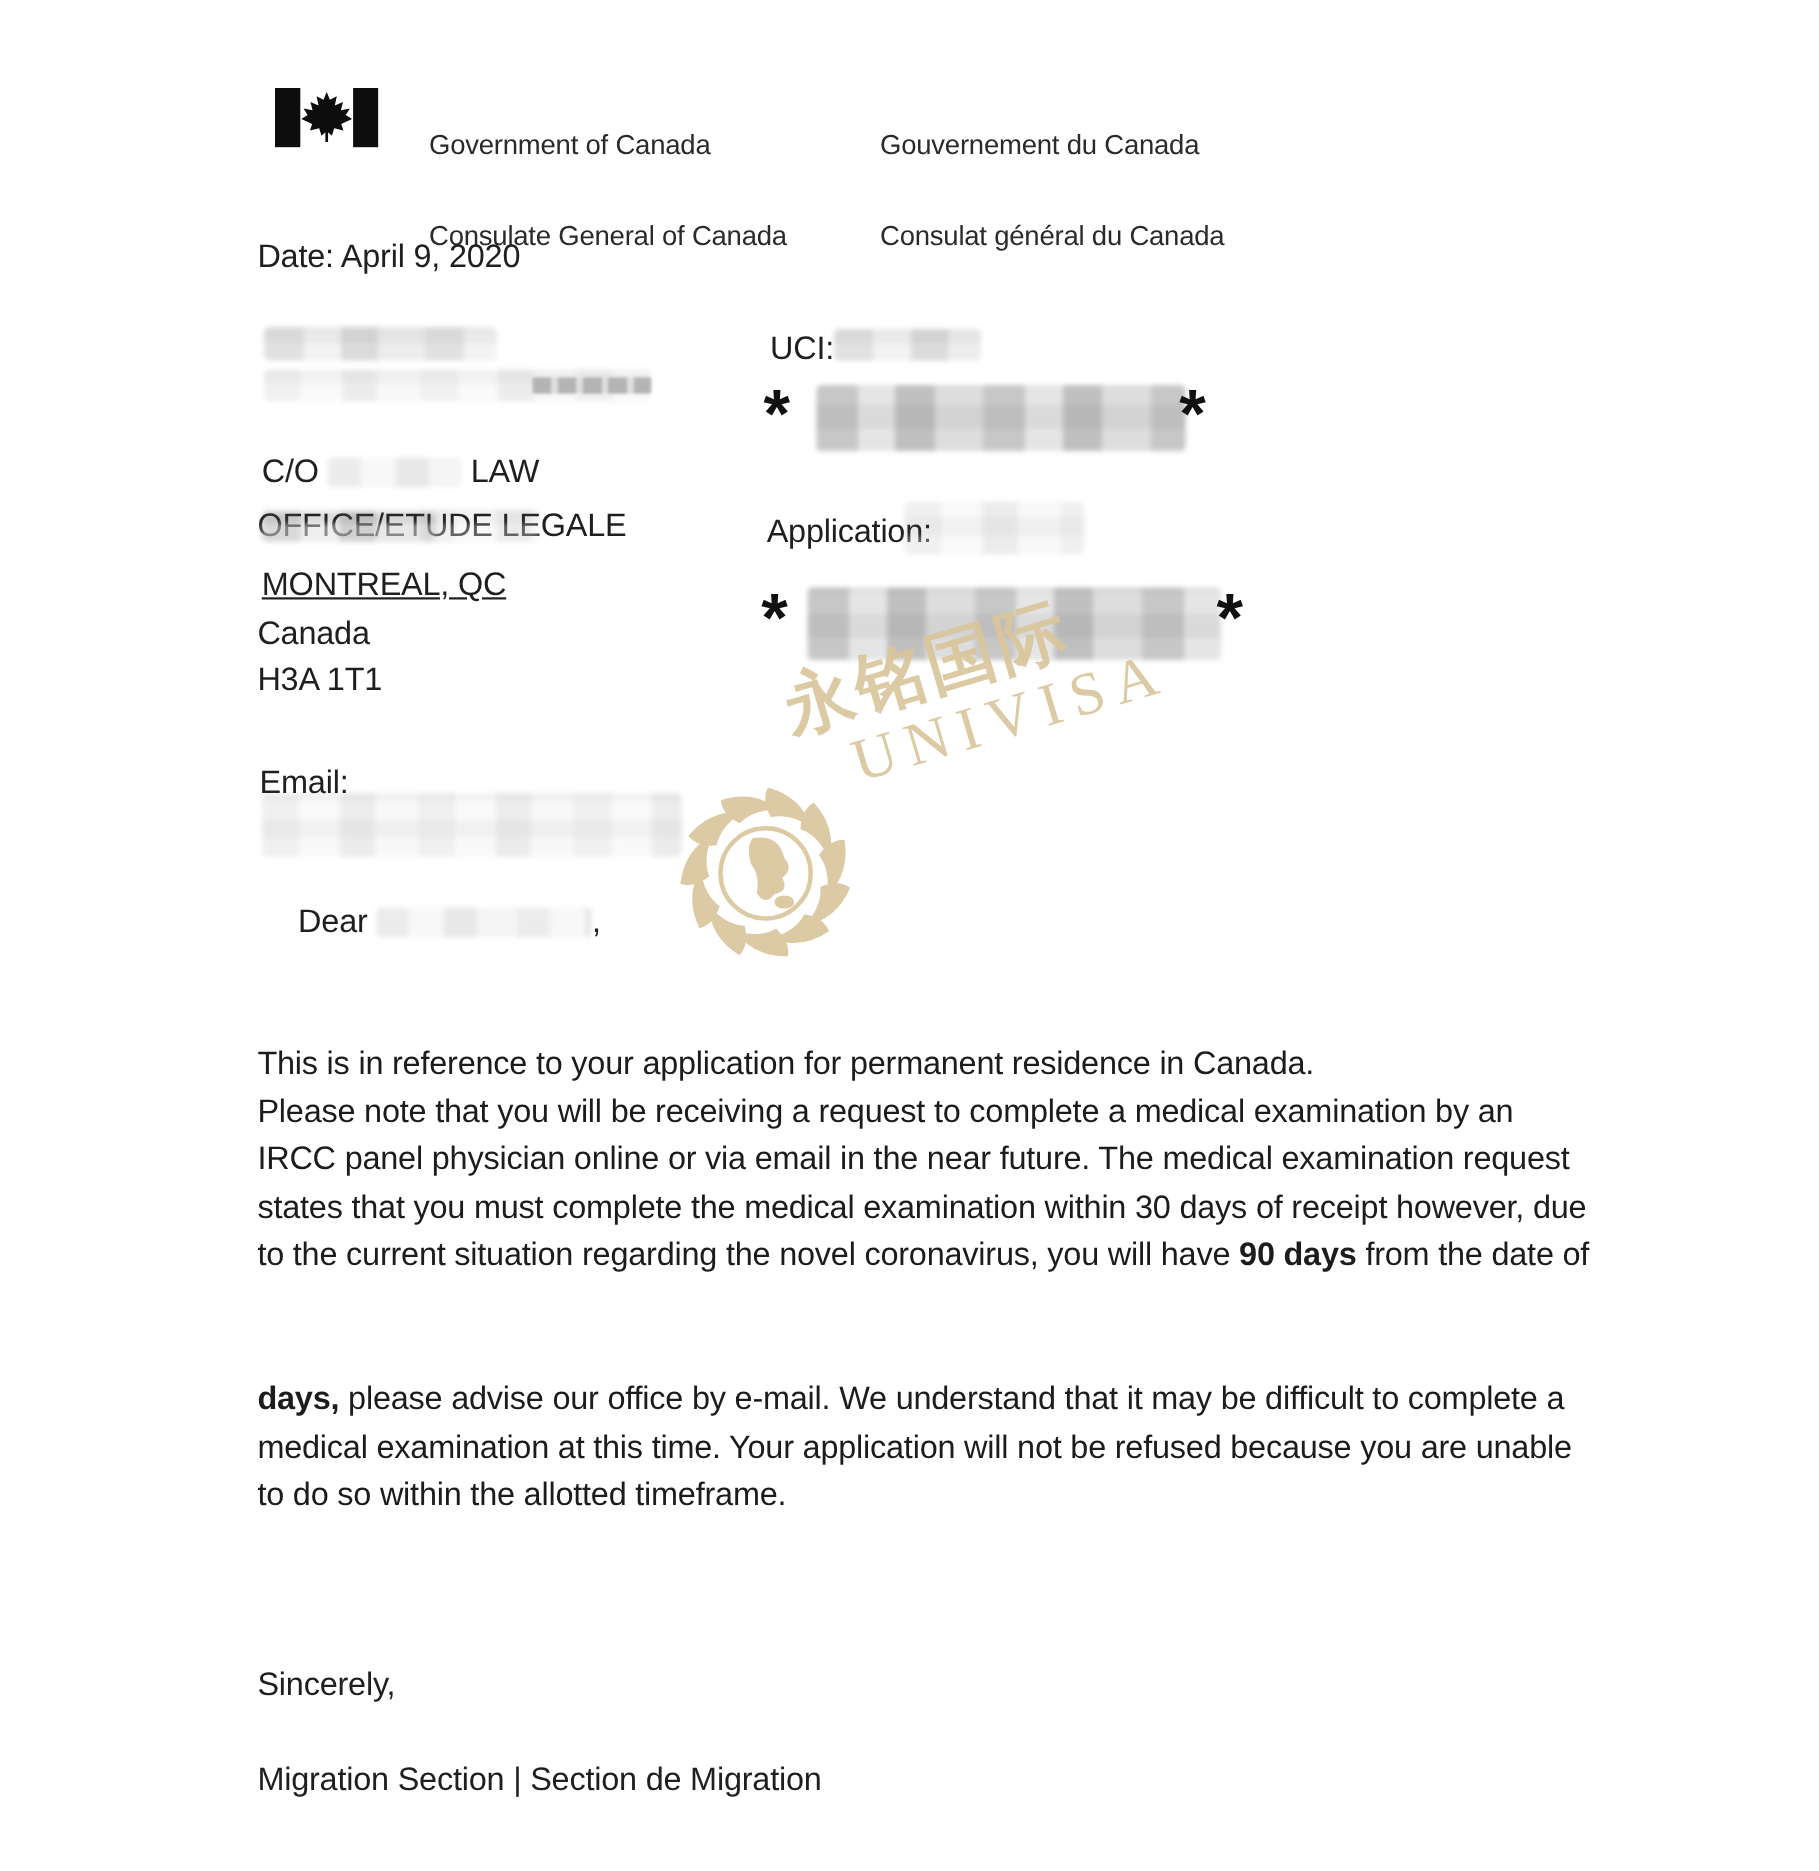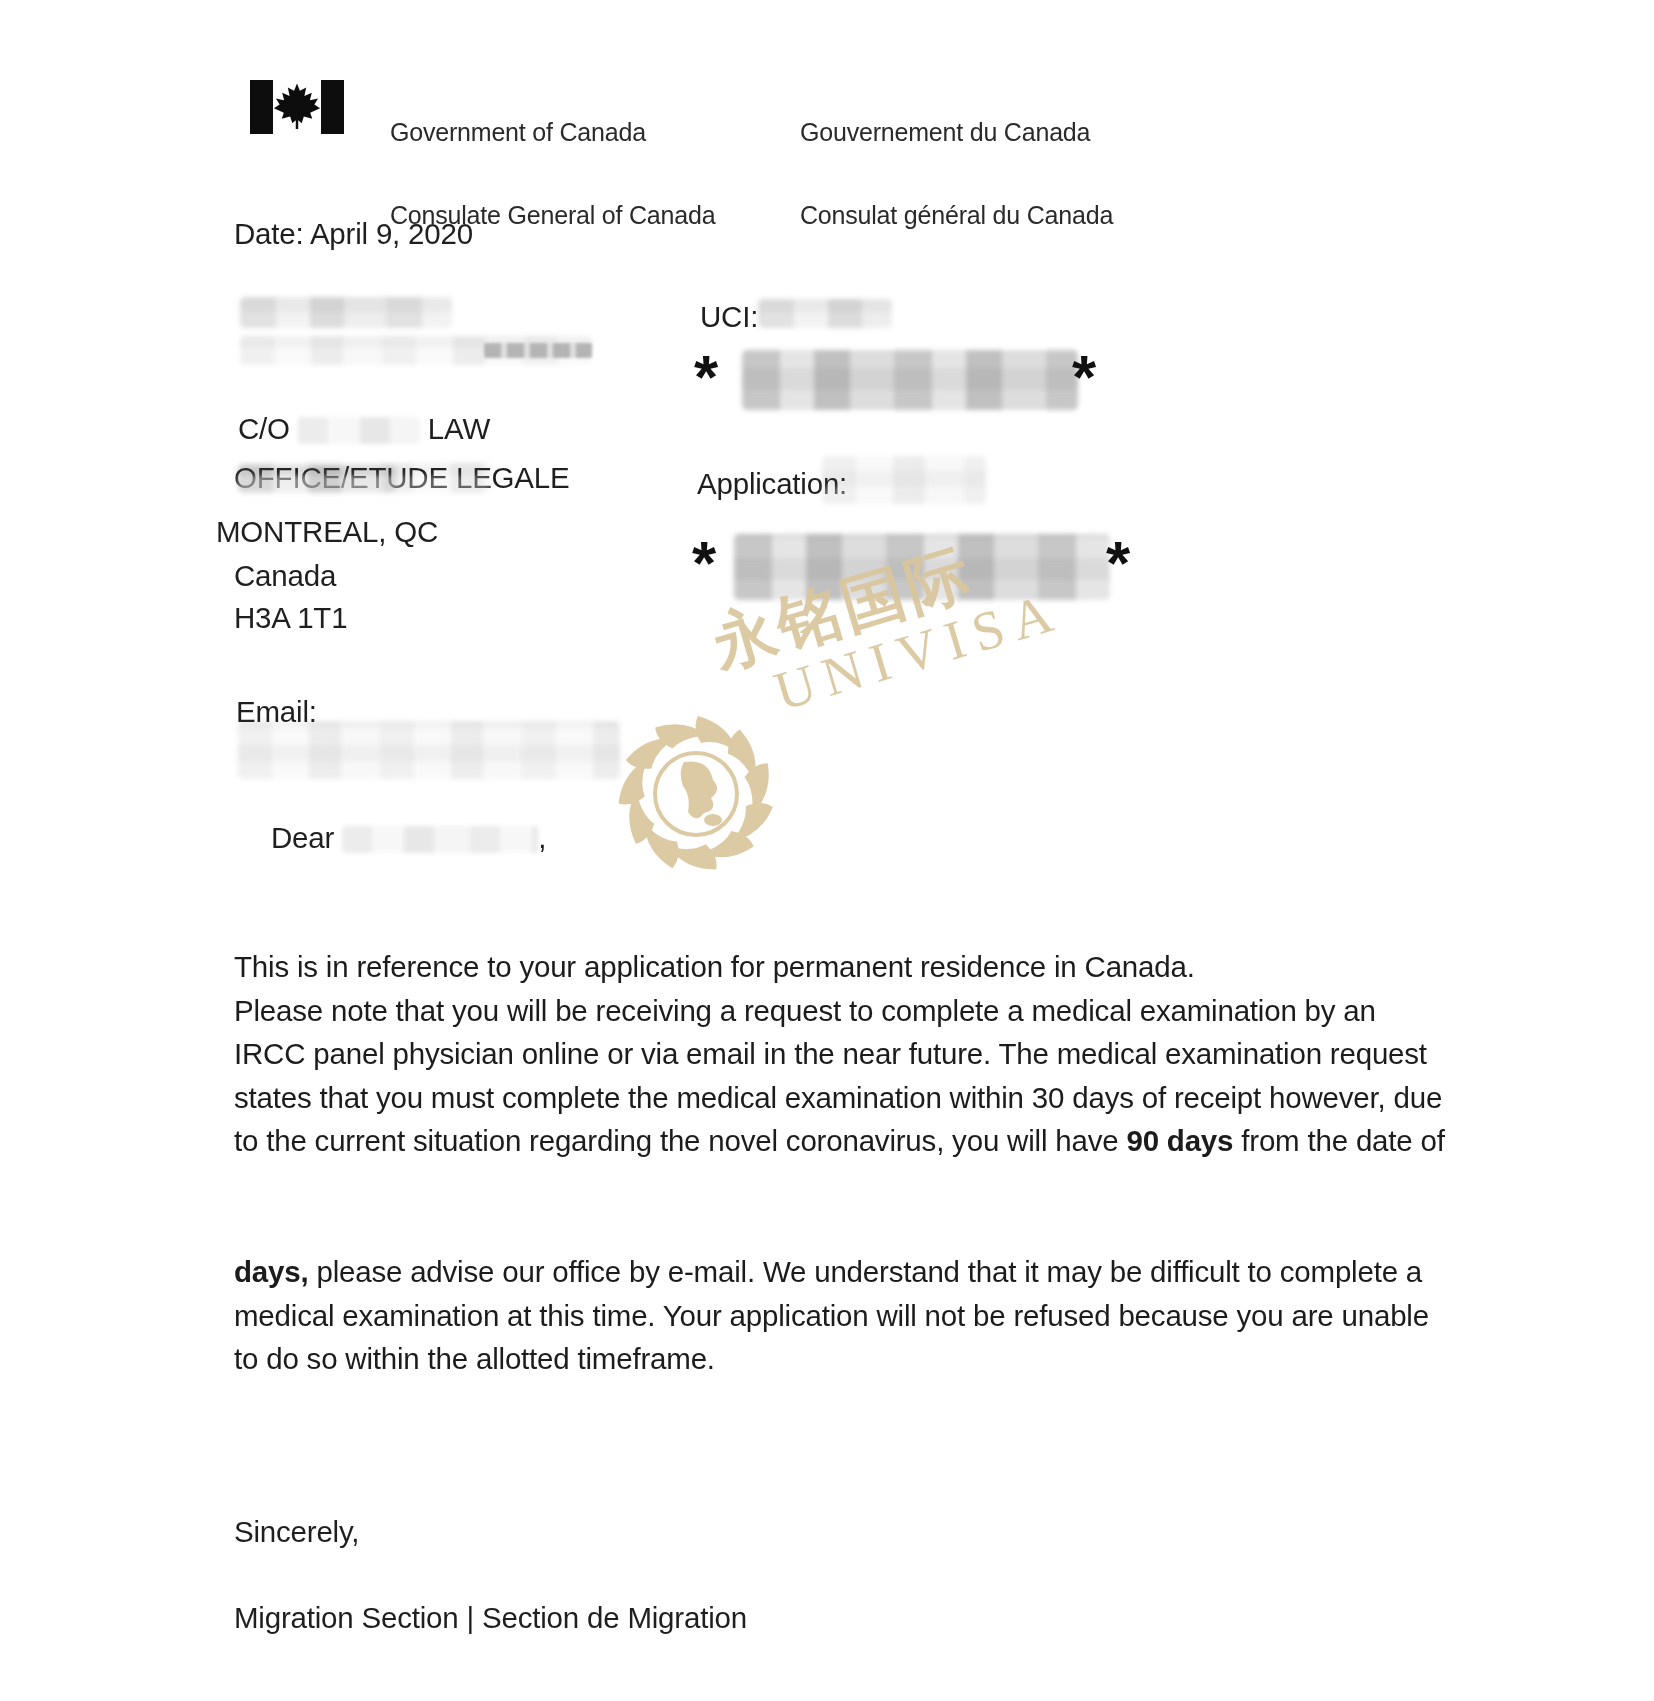--- a/index.html
+++ b/index.html
@@ -87,21 +87,21 @@
   <div class="redact rx-light" style="left:240px; top:336px; width:352px; height:29px;"></div>
   <div class="redact rx-dash" style="left:484px; top:343px; width:108px; height:15px;"></div>
 
   <div class="abs t29" style="left:238px; top:383px;margin-top:28px;"><span>C/O</span><span> </span><span class="redact-inline" style="width:122px;"></span><span> </span><span>LAW</span></div>
 
   <div class="abs t29" style="left:234px; top:428px;margin-top:32px;">OFFICE/ETUDE LEGALE</div>
 
   <div class="redact rx-light" style="left:238px; top:463px; width:252px; height:30px;"></div>
   <div class="redact rx-med" style="left:238px; top:466px; width:158px; height:26px;"></div>
 
-  <div class="abs t29" style="left:216px; top:514px;">MONTREAL, QC</div>
+  <div class="abs t29" style="left:238px; top:514px;text-decoration:underline;">MONTREAL, QC</div>
   <div class="abs t29" style="left:234px; top:558px;">Canada</div>
   <div class="abs t29" style="left:234px; top:600px;">H3A 1T1</div>
 
   <div class="abs t29" style="left:236px; top:694px;">Email:</div>
   <div class="redact rx-light" style="left:238px; top:721px; width:382px; height:58px;"></div>
 
   <div class="abs t29" style="left:228px; top:820px;margin-left:43px;"><span>Dear</span><span> </span><span class="redact-inline" style="width:196px;"></span><span>,</span></div>
 
   <div class="abs t29" style="left:700px; top:299px;">UCI:</div>
   <div class="redact rx-med" style="left:758px; top:299px; width:134px; height:29px;"></div>

